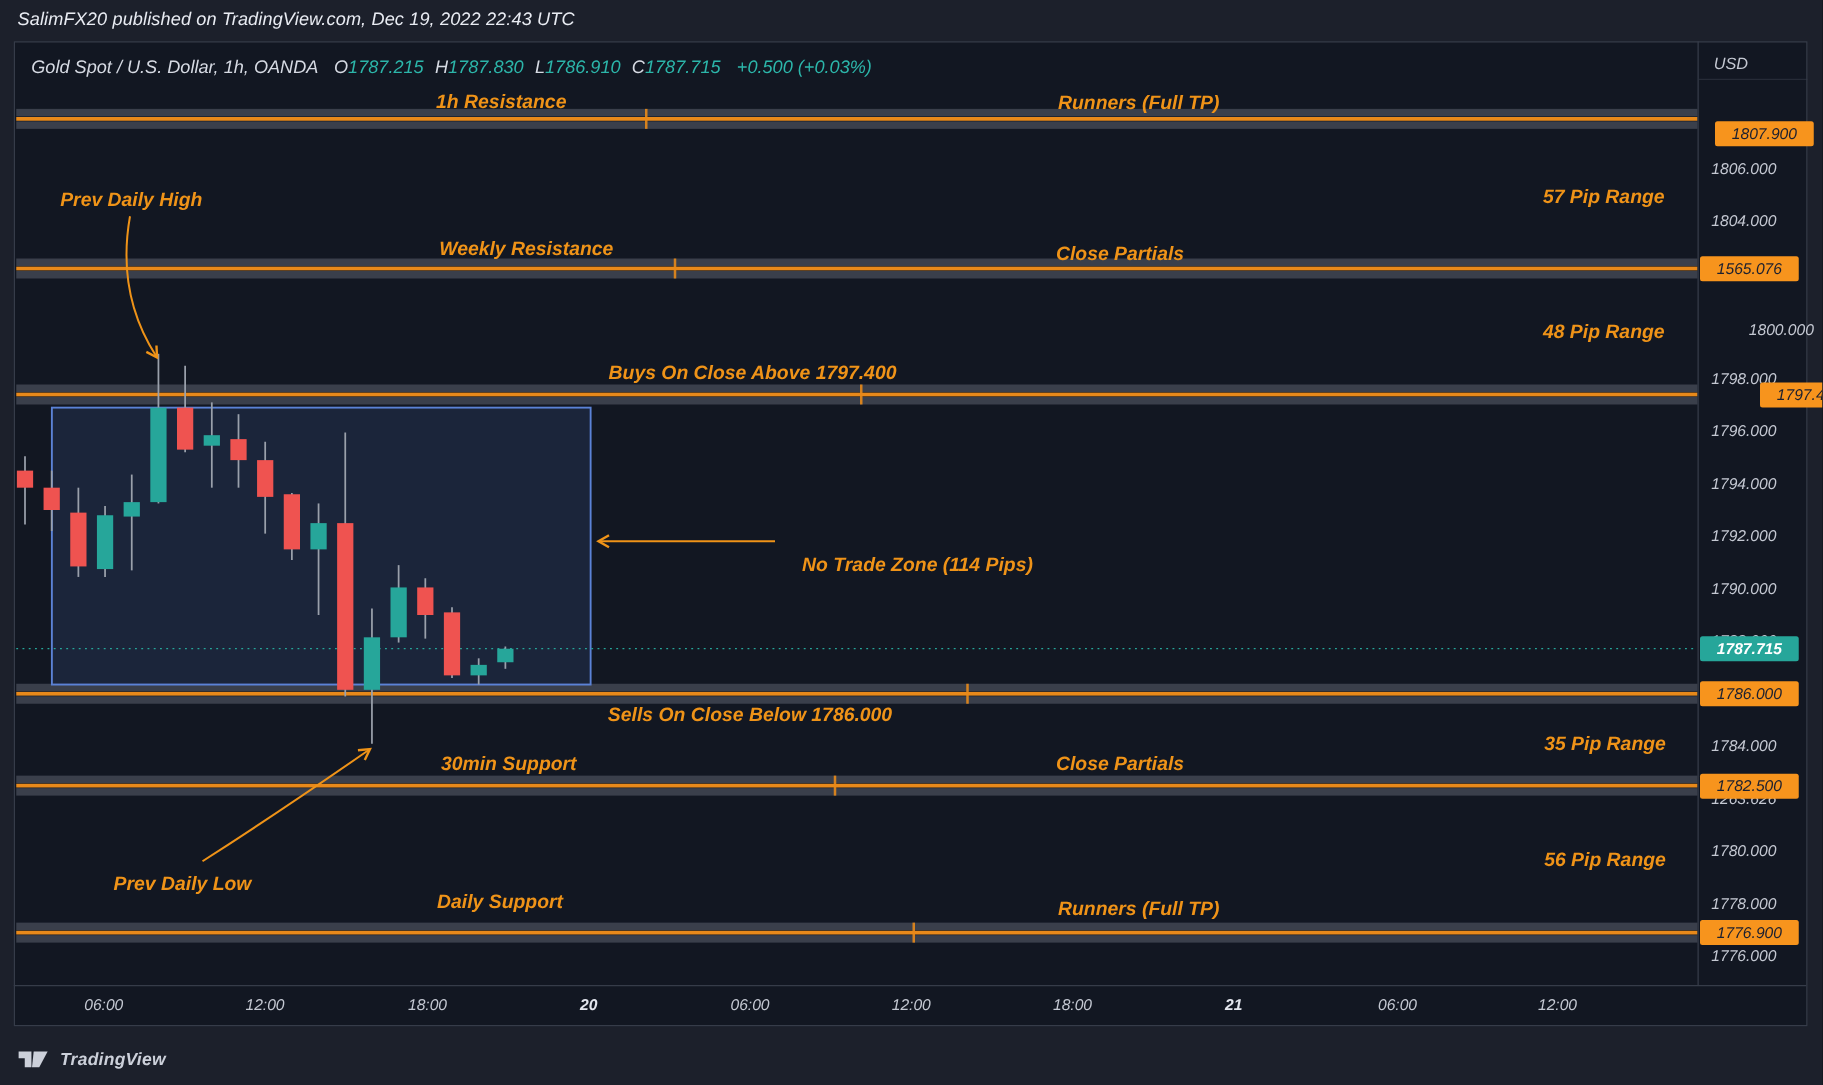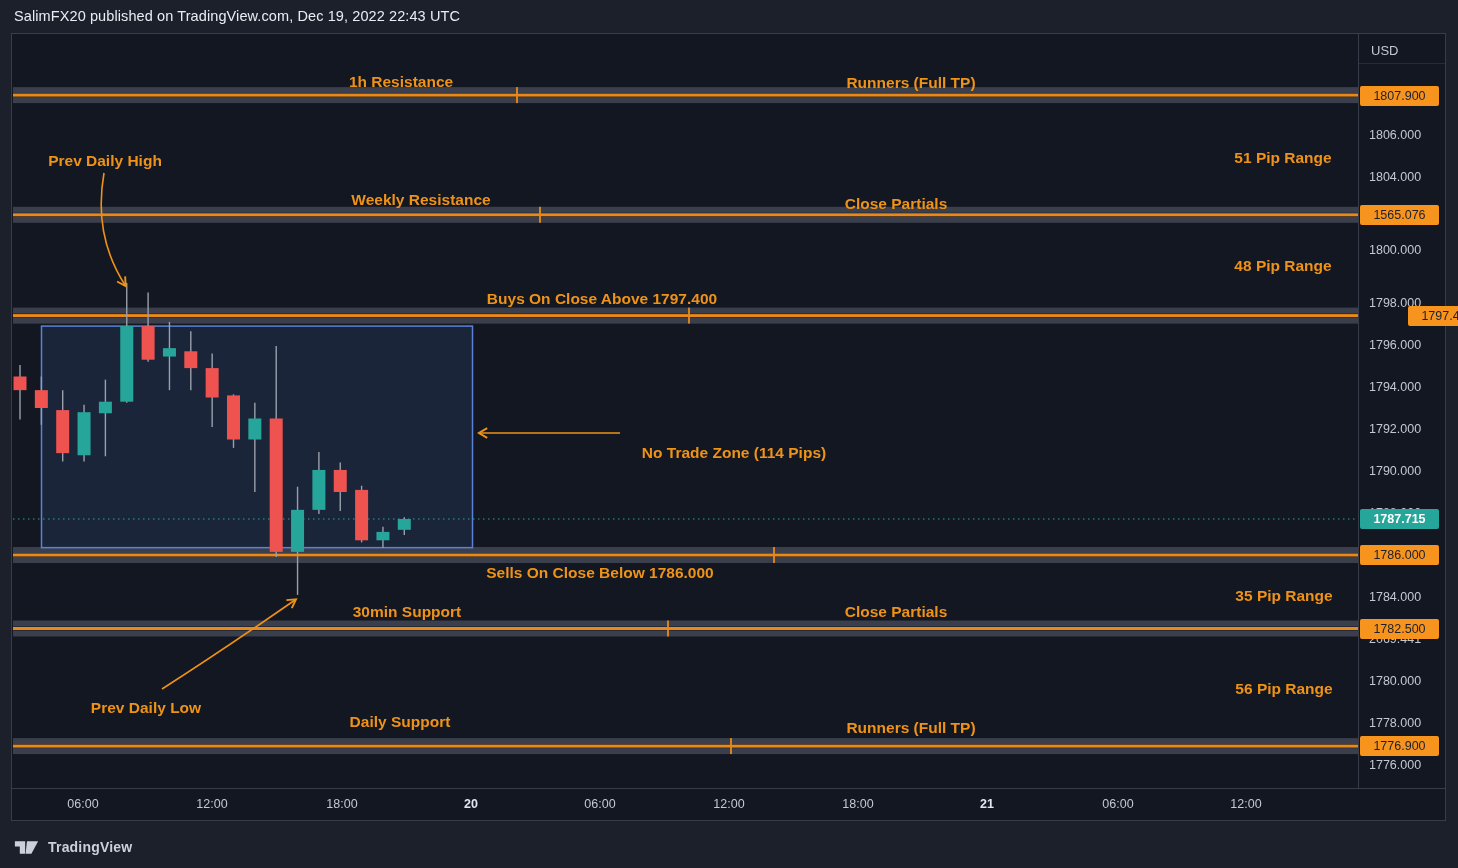--- a/index.html
+++ b/index.html
@@ -1,17 +1,17 @@
 <!DOCTYPE html>
 <html style="--bg-page: #1c202b; --bg-chart: #121722; --border: #363c49; --band-gray: #3a3f4b; --orange-line: #e8891a; --orange-text: #ef9318; --tag-orange: #f7941d; --tag-text: #1c2030; --teal: #26a69a; --up-teal: #2cb6aa; --red: #ef5350; --wick: #9aa0ab; --box-border: #5b82d6; --box-fill: rgba(91,133,222,0.13); --axis-text: #c4c8d2; --bold-time-text: #e3e6ee; --header-text: #d6dae3; --topbar-text: #e9ecf3; --footer-text: #ccd0da;"><head>
 <meta charset="utf-8">
 <style>
   html,body{margin:0;padding:0;background:#14181f;}
   .page{position:relative;width:1458px;height:868px;overflow:hidden;
-        background:var(--bg-page,#1c202b);font-family:"Liberation Sans",sans-serif;
+        background:var(--bg-page,#1c202b);font-family:"Liberation Sans",sans-serif;font-style:italic;
         -webkit-font-smoothing:antialiased;}
   .top-bar{position:absolute;left:0;top:0;width:100%;height:31px;line-height:32px;
         padding-left:14px;box-sizing:border-box;color:var(--topbar-text,#e9ecf3);
         font-size:14.5px;letter-spacing:.1px;}
   .chart-frame{position:absolute;left:11px;top:33px;width:1433px;height:786px;
         background:var(--bg-chart,#121722);border:1px solid var(--border,#363c49);
         box-sizing:content-box;}
   .symbol-header{position:absolute;left:25px;top:46px;font-size:14.5px;
         color:var(--header-text,#d6dae3);white-space:nowrap;}
   .ohlc-label{color:var(--header-text,#d6dae3);margin-left:9px;}
@@ -127,26 +127,31 @@
         <line x1="404.3" y1="517.200000000001" x2="404.3" y2="535.049999999999" stroke="#9aa0ab" stroke-width="1.4"></line>
         <rect x="397.8" y="518.9850000000017" width="13" height="10.814999999997326" fill="#26a69a"></rect>
       </g>
     <g id="g-arrows">
         <path d="M104,173 Q93,235 125,285" fill="none" stroke="#ef9318" stroke-width="1.6" marker-end="url(#arrw)"></path>
         <path d="M162,689 Q220,652 295,600" fill="none" stroke="#ef9318" stroke-width="1.6" marker-end="url(#arrw)"></path>
         <path d="M620,433 Q550,433 480,433" fill="none" stroke="#ef9318" stroke-width="1.6" marker-end="url(#arrw)"></path>
       </g>
   </svg>
 
+  <div class="symbol-header">
+    <span>Gold Spot / U.S. Dollar, 1h, OANDA</span>
+    <span id="ohlc-strip"><span class="ohlc-label">O</span><span class="ohlc-value">1787.215</span><span class="ohlc-label">H</span><span class="ohlc-value">1787.830</span><span class="ohlc-label">L</span><span class="ohlc-value">1786.910</span><span class="ohlc-label">C</span><span class="ohlc-value">1787.715</span></span>
+    <span class="price-change">+0.500 (+0.03%)</span>
+  </div>
 
   <div id="annotations">
       <div class="ann" style="left: 401px; top: 82px;">1h Resistance</div>
       <div class="ann" style="left: 911px; top: 83px;">Runners (Full TP)</div>
       <div class="ann" style="left: 105px; top: 161px;">Prev Daily High</div>
-      <div class="ann" style="left: 1283px; top: 158px;">51 Pip Range</div>
+      <div class="ann" style="left: 1283px; top: 158px;">57 Pip Range</div>
       <div class="ann" style="left: 421px; top: 200px;">Weekly Resistance</div>
       <div class="ann" style="left: 896px; top: 204px;">Close Partials</div>
       <div class="ann" style="left: 1283px; top: 266px;">48 Pip Range</div>
       <div class="ann" style="left: 602px; top: 299px;">Buys On Close Above 1797.400</div>
       <div class="ann" style="left: 734px; top: 433px; margin-top: 20px;">No Trade Zone (114 Pips)</div>
       <div class="ann" style="left: 600px; top: 573px;">Sells On Close Below 1786.000</div>
       <div class="ann" style="left: 1284px; top: 596px;">35 Pip Range</div>
       <div class="ann" style="left: 407px; top: 612px;">30min Support</div>
       <div class="ann" style="left: 896px; top: 612px;">Close Partials</div>
       <div class="ann" style="left: 1284px; top: 689px;">56 Pip Range</div>
@@ -154,35 +159,35 @@
       <div class="ann" style="left: 400px; top: 722px;">Daily Support</div>
       <div class="ann" style="left: 911px; top: 728px;">Runners (Full TP)</div>
     </div>
 
   <div class="price-axis">
     <div class="axis-usd">USD</div>
     <div class="axis-usd-sep"></div>
     <div id="axis-ticks">
         <div class="axis-tick" style="top: 95px;">1806.000</div>
         <div class="axis-tick" style="top: 137px;">1804.000</div>
-        <div class="axis-tick" style="top: 210px;">1800.000</div>
+        <div class="axis-tick" style="top: 224px; margin-left: 30px;">1800.000</div>
         <div class="axis-tick" style="top: 263px;">1798.000</div>
         <div class="axis-tick" style="top: 305px;">1796.000</div>
         <div class="axis-tick" style="top: 347px;">1794.000</div>
         <div class="axis-tick" style="top: 389px;">1792.000</div>
         <div class="axis-tick" style="top: 431px;">1790.000</div>
         <div class="axis-tick" style="top: 473px;">1788.000</div>
         <div class="axis-tick" style="top: 557px;">1784.000</div>
-        <div class="axis-tick" style="top: 599px;">2069.441</div>
+        <div class="axis-tick" style="top: 599px;">1263.626</div>
         <div class="axis-tick" style="top: 641px;">1780.000</div>
         <div class="axis-tick" style="top: 683px;">1778.000</div>
         <div class="axis-tick" style="top: 725px;">1776.000</div>
       </div>
     <div id="axis-tags">
-        <div class="axis-tag" style="top: 53px;">1807.900</div>
+        <div class="axis-tag" style="top: 64px; margin-left: 12px;">1807.900</div>
         <div class="axis-tag" style="top: 171.8px;">1565.076</div>
         <div class="axis-tag" style="top: 272.6px; margin-left: 48px;">1797.400</div>
         <div class="axis-tag" style="top: 512px;">1786.000</div>
         <div class="axis-tag" style="top: 585.5px;">1782.500</div>
         <div class="axis-tag" style="top: 703.1px;">1776.900</div>
         <div class="axis-tag teal" style="top: 475.985px;">1787.715</div>
       </div>
   </div>
 
   <div class="time-axis" id="time-axis">

